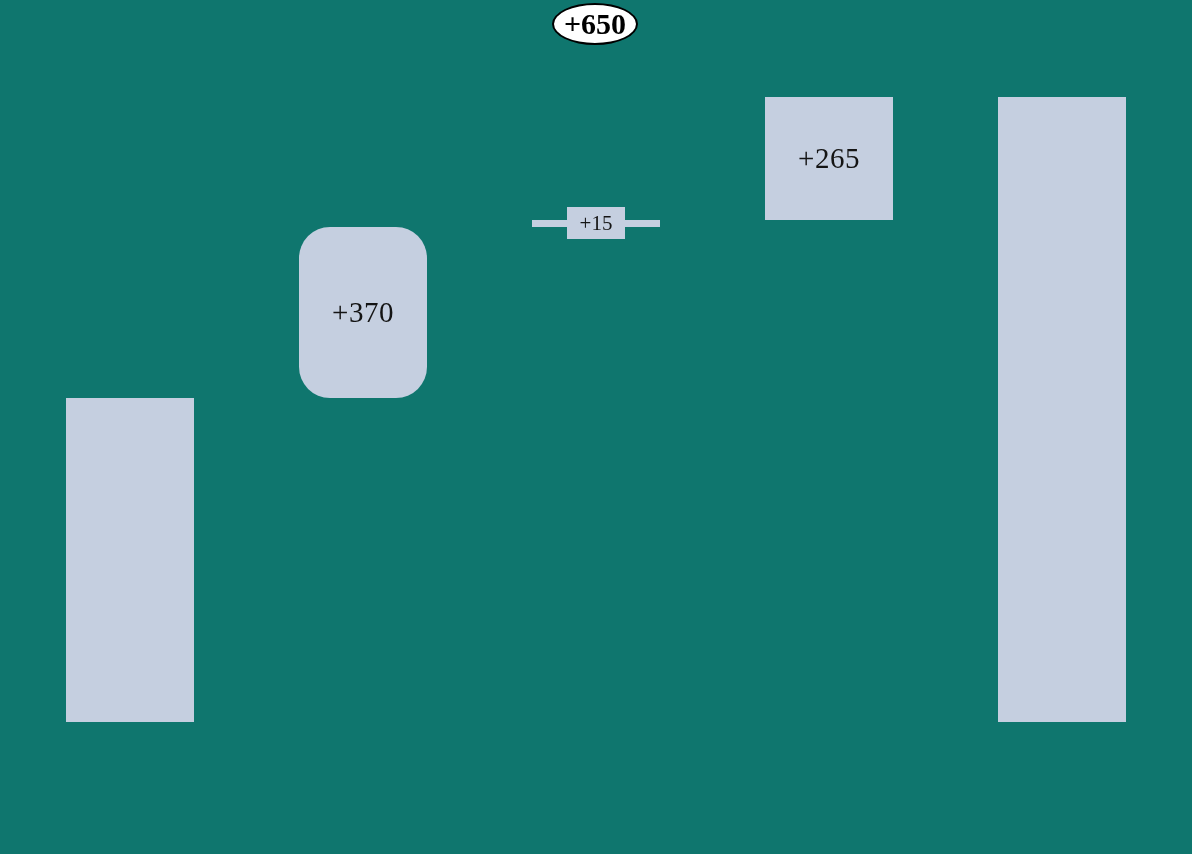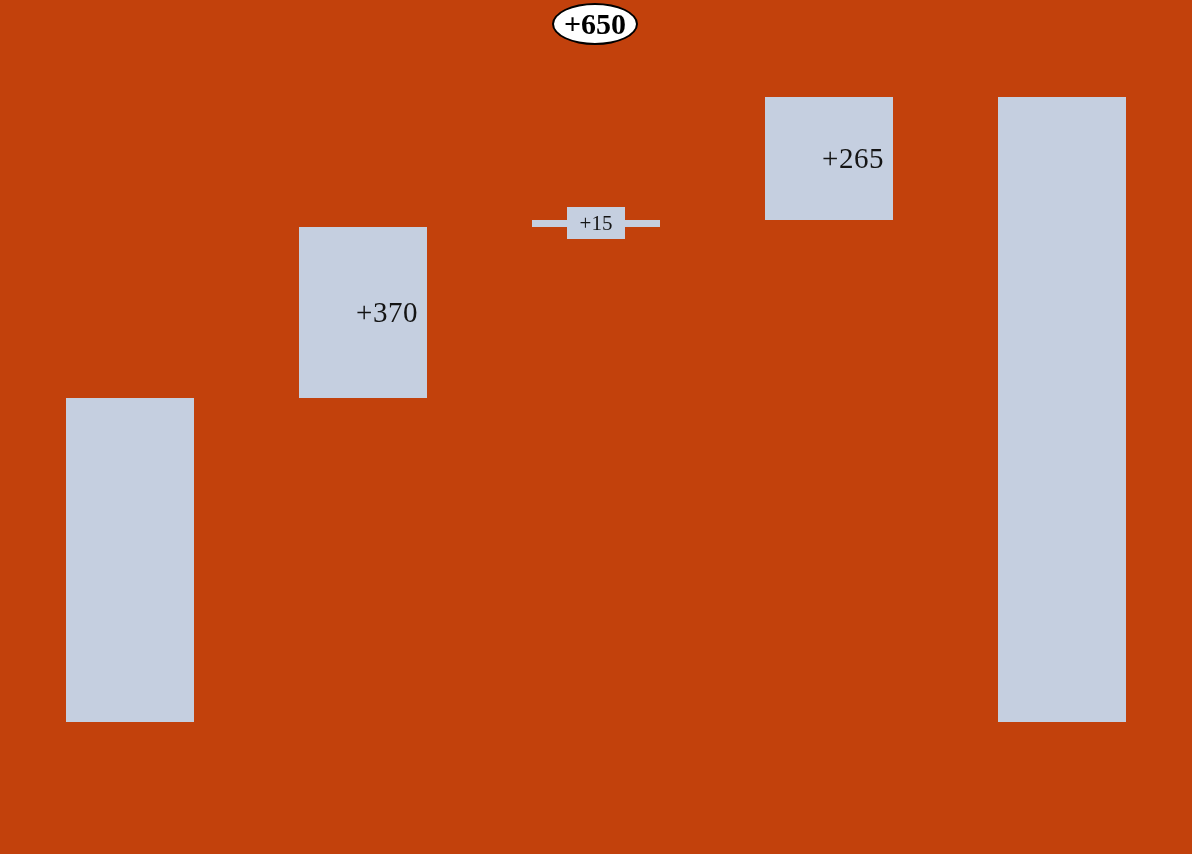--- a/index.html
+++ b/index.html
@@ -12,21 +12,20 @@
   }
   .chart {
     position: relative;
     width: 1192px;
     height: 854px;
     background: #000000;
   }
   .bar {
     position: absolute;
     box-sizing: border-box;
-    padding-left: 24px;
   }
   .bar-label {
     position: absolute;
     width: 100%;
     text-align: center;
     font-size: 29px;
     line-height: 1;
     letter-spacing: 0.5px;
   }
   .label-box {
@@ -46,27 +45,27 @@
     font-size: 30px;
     font-weight: bold;
     line-height: 1;
     border: 2px solid #000000;
     box-sizing: border-box;
   }
 </style>
 </head>
 <body>
 
-<div class="chart" style="background: #c2410c;">
+<div class="chart" style="background: #0f766e;">
   <div class="total-ellipse" style="left: 552px; top: 3px; width: 86px; height: 42px; background: rgb(255, 255, 255); color: rgb(0, 0, 0);">
     <span>+650</span>
   </div>
   <div id="bars-layer">
       <div class="bar" style="left: 66px; top: 397.9px; width: 128px; height: 324.1px; background: rgb(197, 207, 224);"></div>
-      <div class="bar" style="left: 299px; top: 226.59px; width: 128px; height: 171.31px; background: rgb(197, 207, 224);">
+      <div class="bar" style="left: 299px; top: 226.59px; width: 128px; height: 171.31px; background: rgb(197, 207, 224); border-radius: 31px;">
         <div class="bar-label" style="top: 71.655px; color: rgb(20, 20, 20);">+370</div>
       </div>
       <div class="bar" style="left: 532px; top: 219.645px; width: 128px; height: 6.945px; background: rgb(197, 207, 224);"></div>
       <div class="label-box" style="left: 567px; top: 207.117px; width: 58px; height: 32px; background: rgb(197, 207, 224); color: rgb(20, 20, 20);">+15</div>
       <div class="bar" style="left: 765px; top: 96.95px; width: 128px; height: 122.695px; background: rgb(197, 207, 224);">
         <div class="bar-label" style="top: 47.3475px; color: rgb(20, 20, 20);">+265</div>
       </div>
       <div class="bar" style="left: 998px; top: 96.95px; width: 128px; height: 625.05px; background: rgb(197, 207, 224);"></div>
     </div>
 </div>

